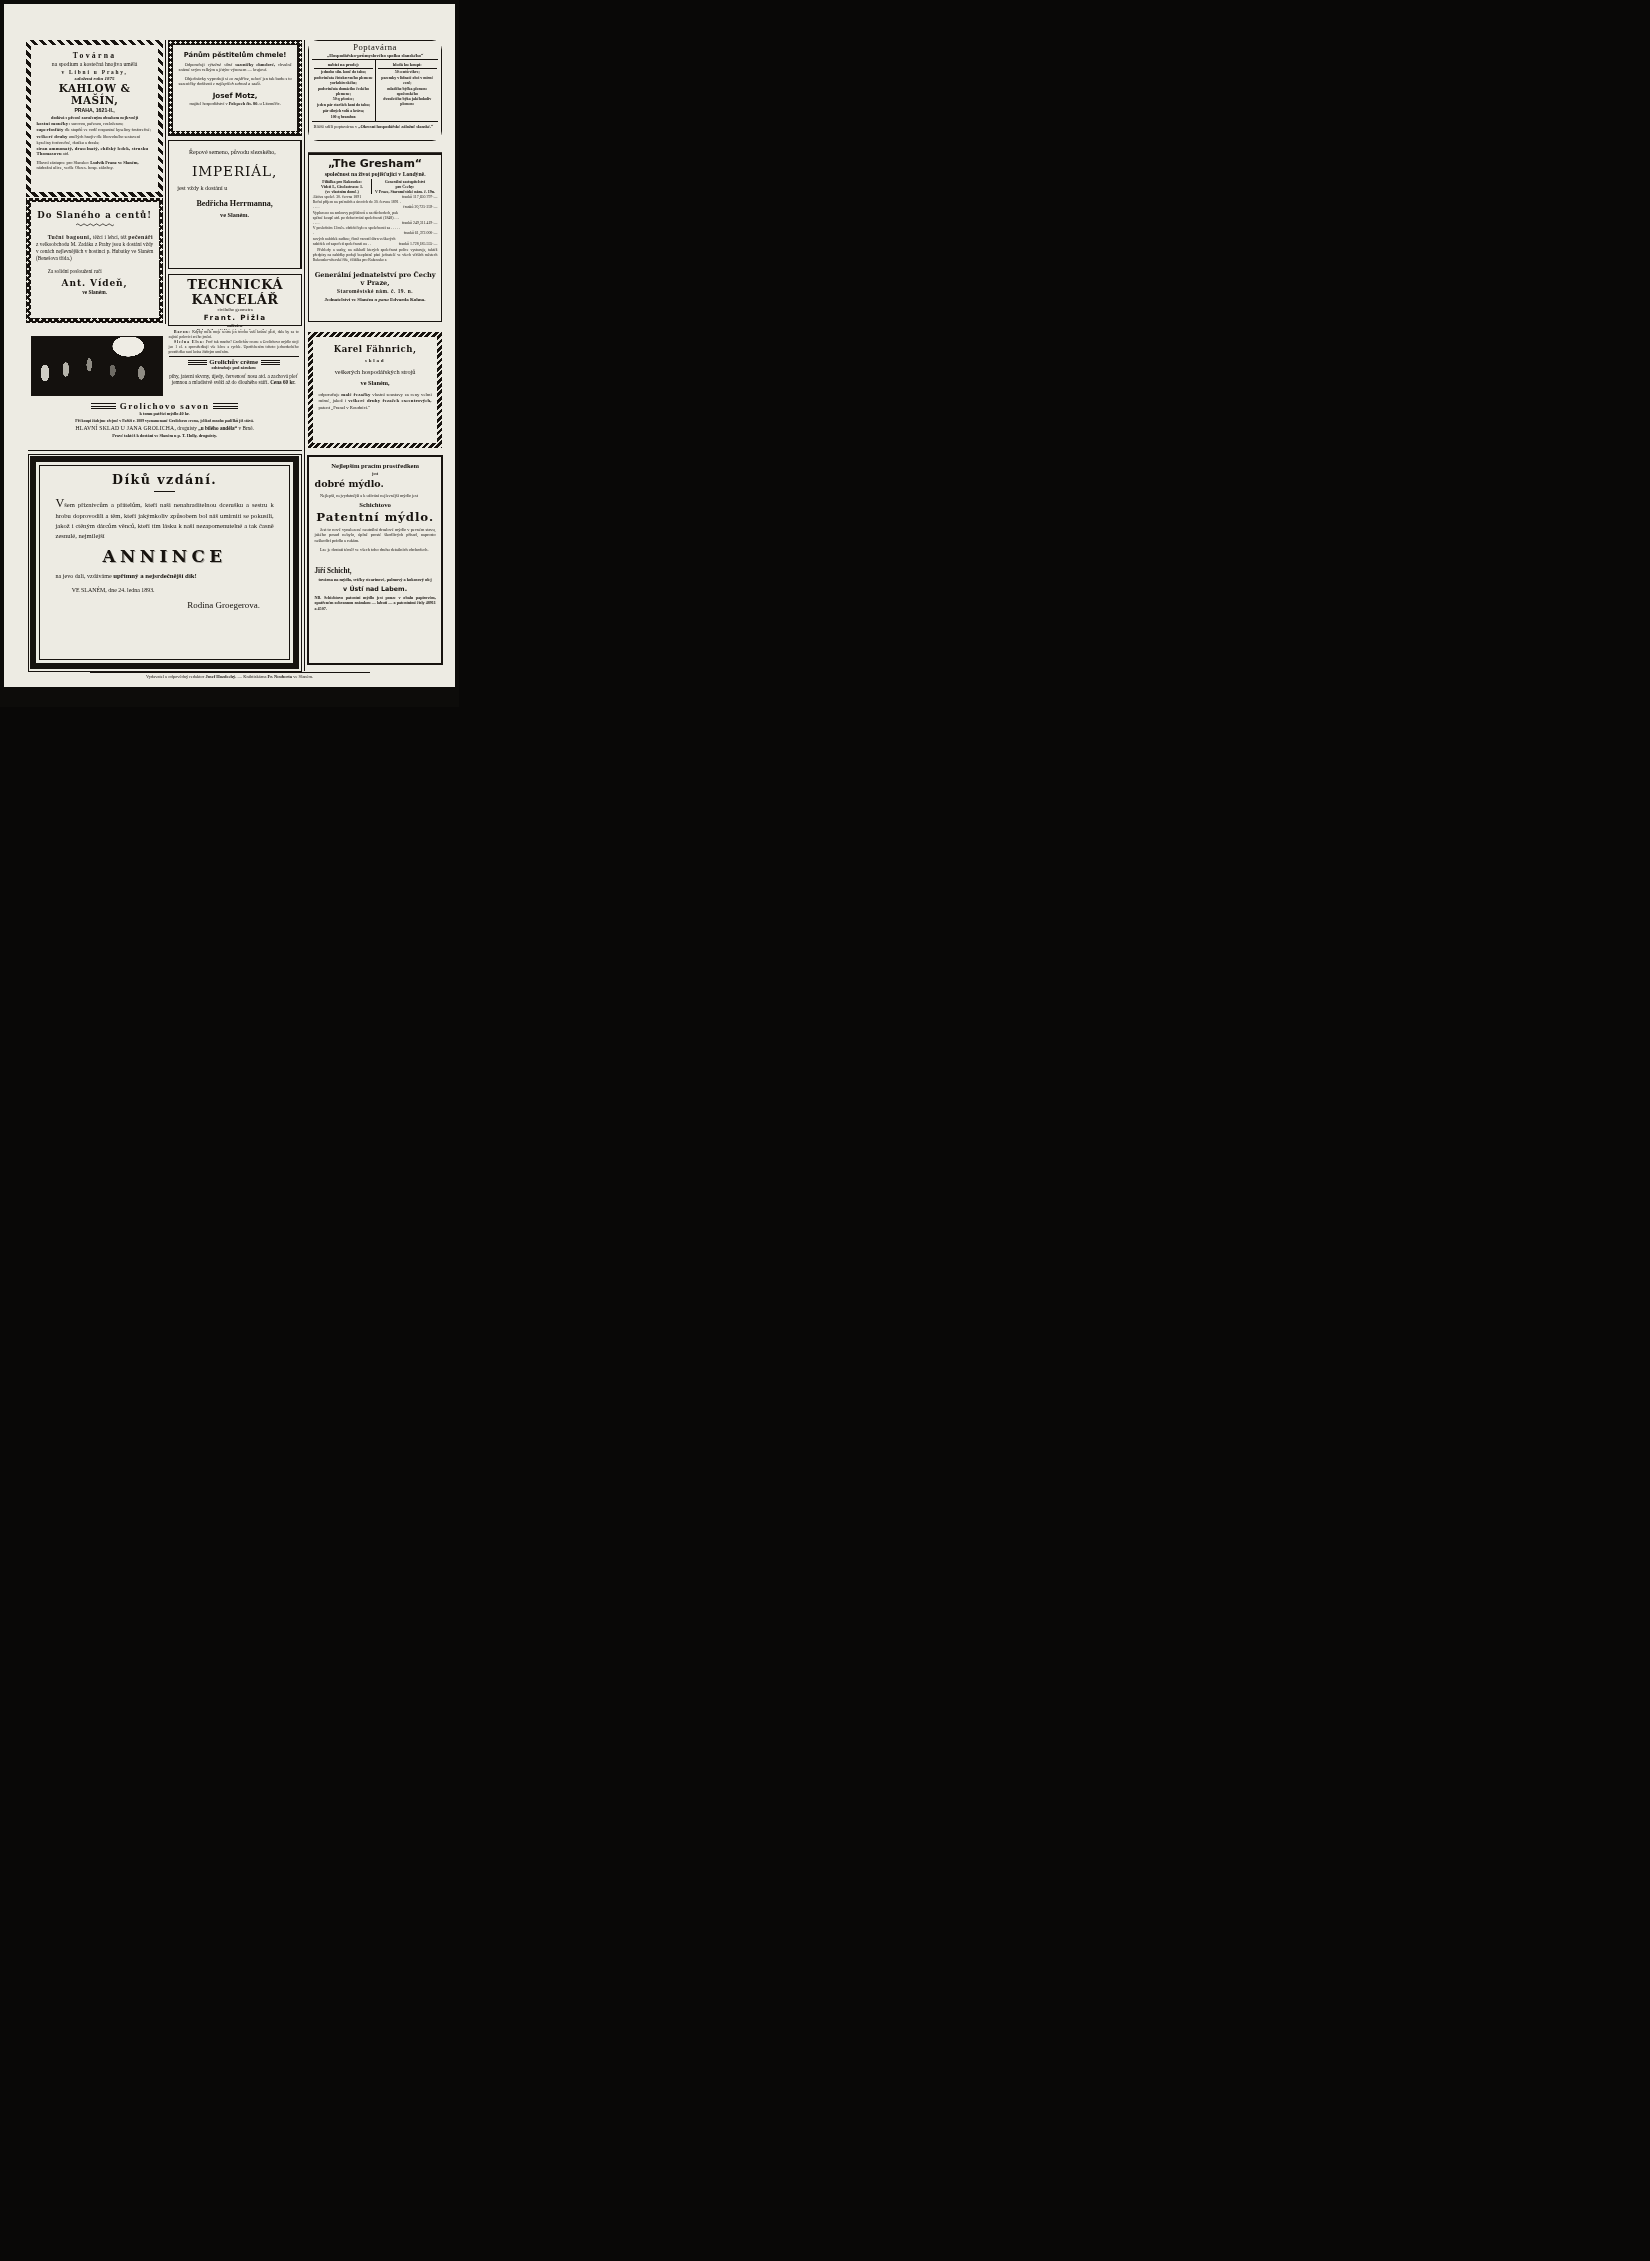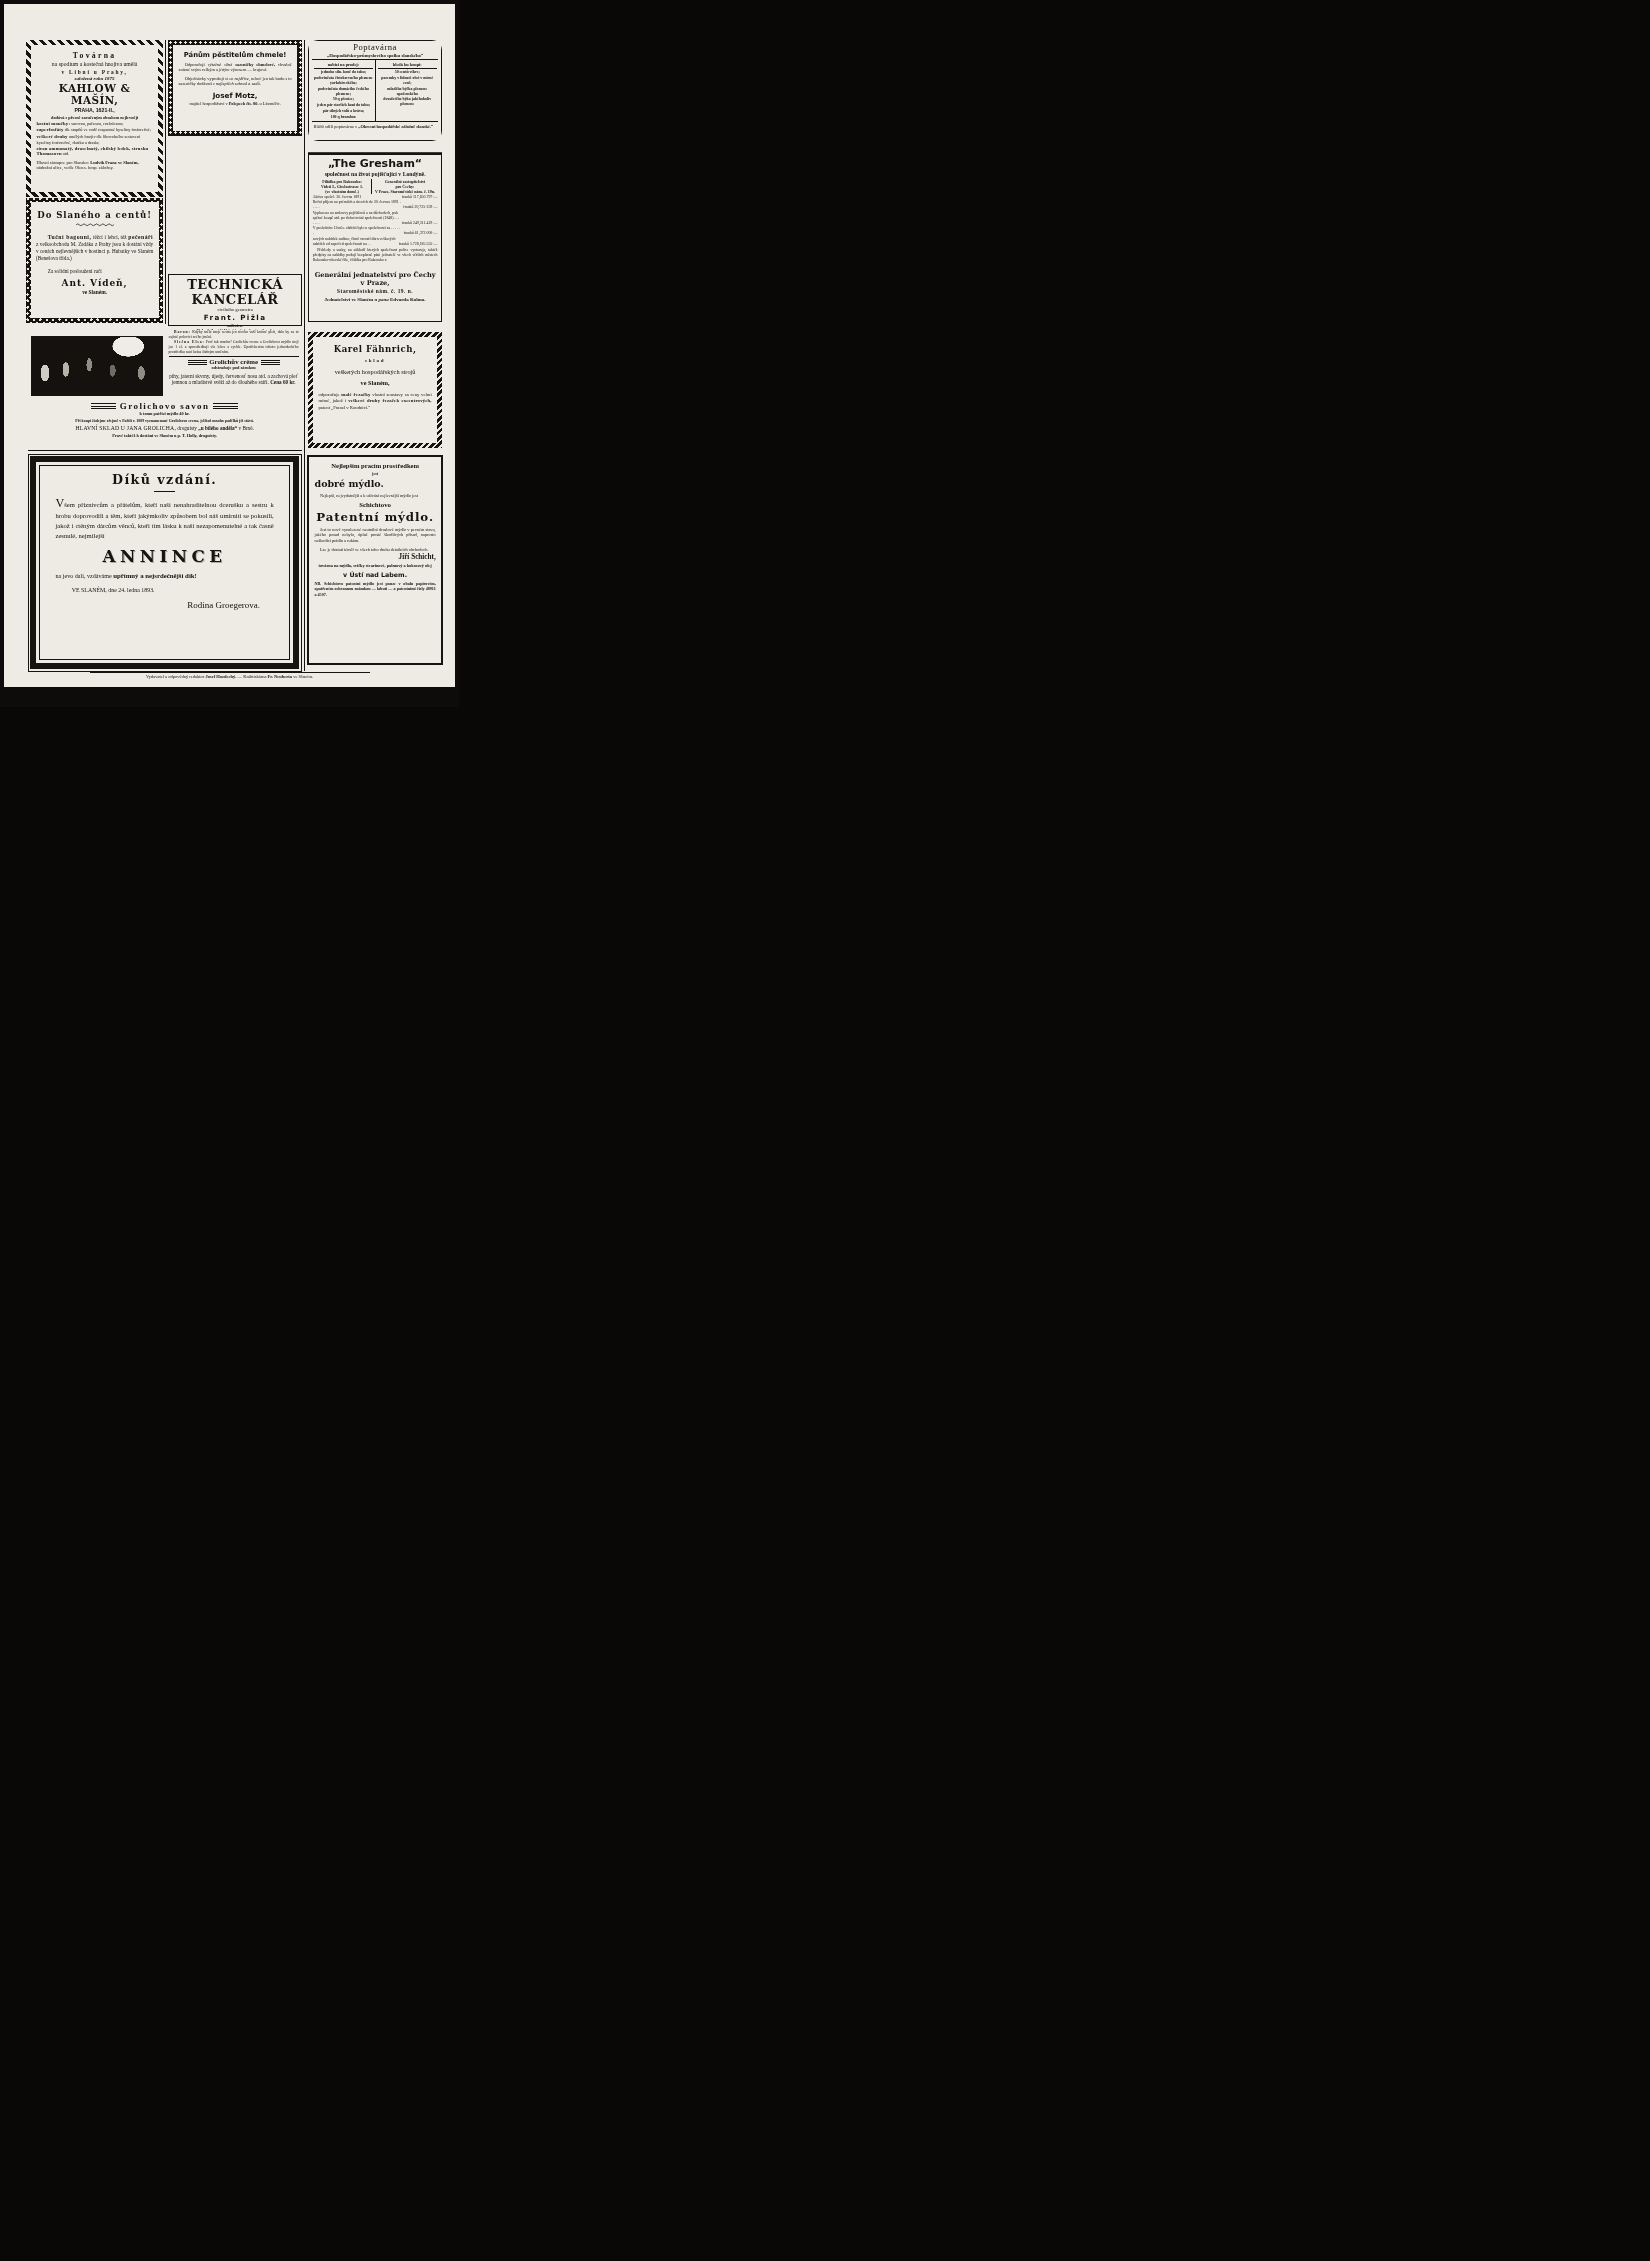--- a/index.html
+++ b/index.html
@@ -146,21 +146,21 @@
 
   
   #schicht { left:304px; top:452px; width:134px; height:208px; border:0.9px solid #17130f; outline:0.5px solid #17130f; outline-offset:0.9px; background:#edebe3; padding:5.4px 5.4px; }
   .sc-header { font-size:6.6px; font-weight:bold; text-align:center; }
   .sc-jest { font-size:4.1px; font-weight:bold; text-align:center; margin-top:1.8px; }
   .sc-good { font-size:9.5px; font-weight:bold; text-align:left; margin-top:2.7px; font-family:"DejaVu Serif",serif; }
   .sc-sub { font-size:4.3px; line-height:1.3; margin-top:3.2px; text-indent:5.4px; }
   .sc-brand { font-size:6.8px; font-weight:bold; text-align:center; margin-top:2.7px; }
   .sc-product { font-size:11.8px; font-weight:bold; letter-spacing:0.9px; text-align:center; margin-top:1.8px; font-family:"DejaVu Serif",serif; }
   .sc-p { font-size:4.3px; line-height:1.3; text-align:justify; text-indent:5.4px; margin-top:3.2px; }
-  .sc-owner { font-size:7.2px; font-weight:bold; text-align:right; margin-top:1px; }
+  .sc-owner { font-size:7.2px; font-weight:bold; text-align:left; margin-top:15px; }
   .sc-factory { font-size:4.3px; font-weight:bold; text-align:center; line-height:1.3; margin-top:1.8px; }
   .sc-city { font-size:6.3px; font-weight:bold; text-align:center; margin-top:1.8px; font-family:"DejaVu Sans","Liberation Sans",sans-serif; }
   .sc-nb { font-size:4.1px; font-weight:bold; line-height:1.3; text-align:justify; margin-top:3.6px; }
 
   
   #footer { position:absolute; left:0; top:668px; width:451px; text-align:center; }
   .ft-rule { width:280px; border-top:0.9px solid #17130f; margin:0 auto 1.8px; }
   .ft-text { font-size:4.5px; }
 </style>
 </head>
@@ -219,20 +219,27 @@
       <div class="pt-item">50 centů vikve;</div>
       <div class="pt-item">pozemky v lidnaté obci v mírné ceně;</div>
       <div class="pt-item">mladého býčka plemene opočenského</div>
       <div class="pt-item">dvouletého býka jakéhokoliv plemene</div>
      </div>
     </div>
     <div class="pt-note"><span>Bližší sdělí poptavárna v </span><span class="b">„Okresní hospodářské záložně slanské.“</span></div>
    </div>
   </div>
 
+  <div class="ad" id="imperial">
+    <div class="im-intro">Řepové semeno, původu slezského,</div>
+    <div class="im-name">IMPERIÁL,</div>
+    <div class="im-line">jest vždy k dostání u</div>
+    <div class="im-seller">Bedřicha Herrmanna,</div>
+    <div class="im-place">ve Slaném.</div>
+  </div>
 
   <div class="ad c" id="technicka">
     <div class="tk-title">TECHNICKÁ KANCELÁŘ</div>
     <div class="tk-sub">civilního geometra</div>
     <div class="tk-name">Frant. Pižla</div>
     <div class="tk-line">nalézá se</div>
     <div class="tk-addr"><span class="b">v Palackého třídě</span><span> (nádražní ulice) </span><span class="b">v domě p.</span></div>
     <div class="tk-addr"><span class="b">Václavíka</span><span class="i"> proti budově c. k. okresního soudu </span><span>ve Slaném.</span></div>
   </div>
 

